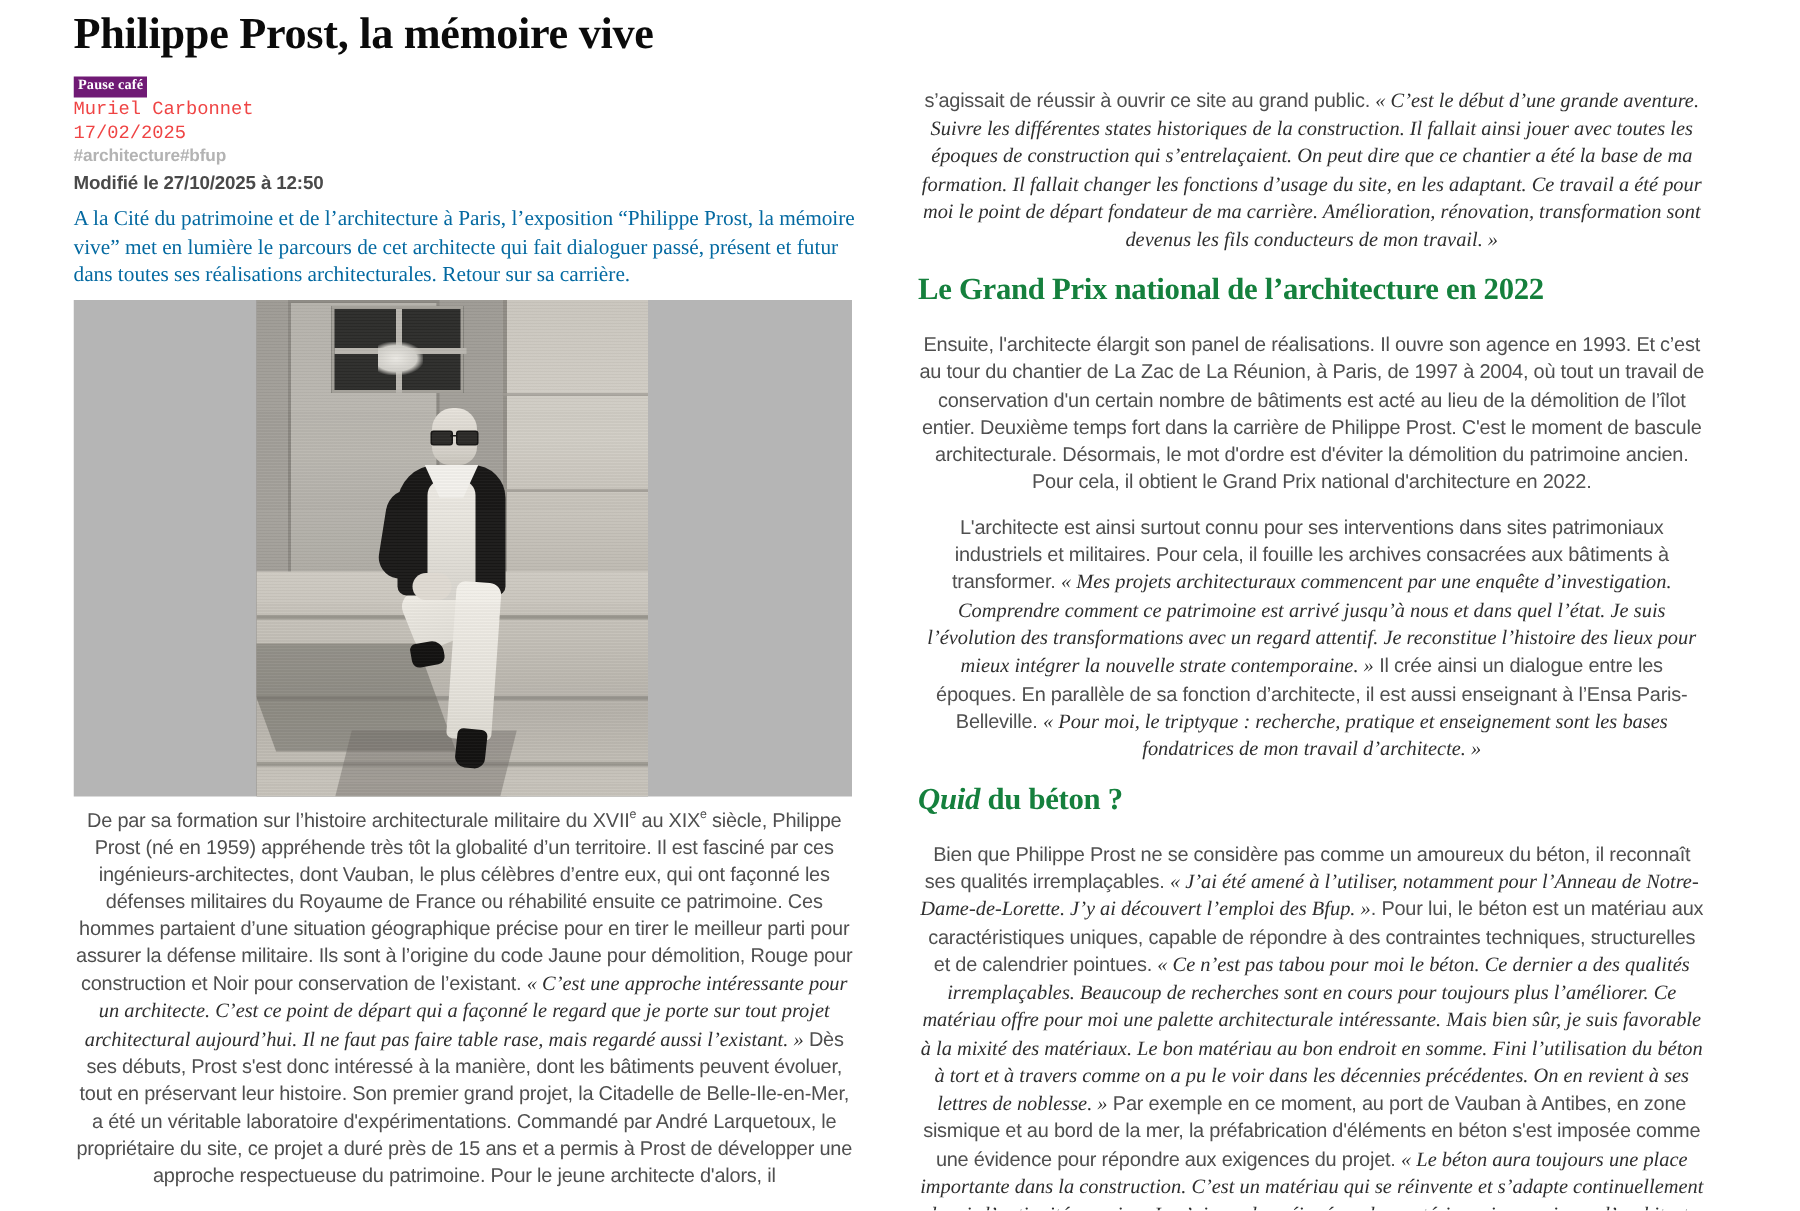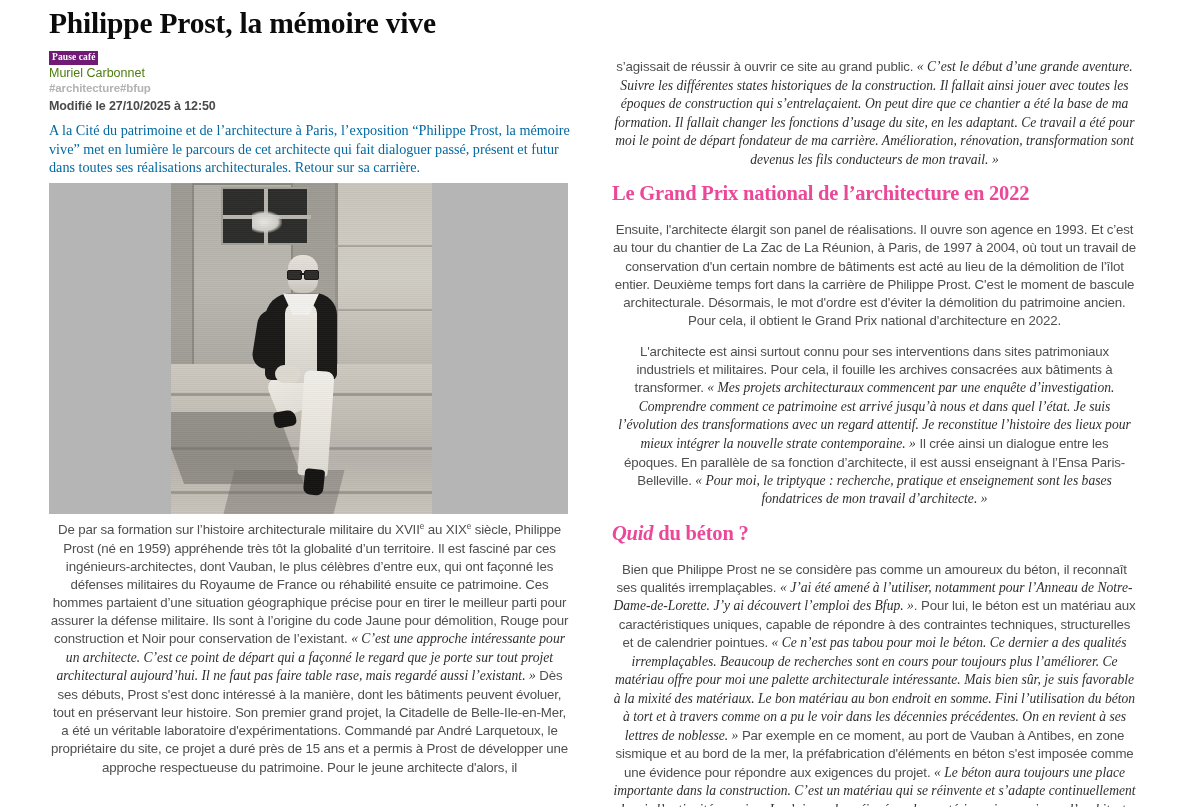--- a/index.html
+++ b/index.html
@@ -69,23 +69,23 @@
     background: #701a75;
     color: #ffffff;
     font-family: "Liberation Serif", serif;
     font-size: 9.5px;
     font-weight: bold;
     line-height: 1.25;
     padding: 1px 3px 1px 3px;
     letter-spacing: 0.1px;
   }
   .meta-line {
-    font-family: Liberation Sans, sans-serif;
+    font-family: Liberation Mono, monospace;
     font-size: 12.5px;
-    color: #4d7c0f;
+    color: #ef4444;
     line-height: 1.3;
   }
   .meta-tags {
     font-family: "Liberation Sans", sans-serif;
     font-size: 11.5px;
     font-weight: bold;
     color: #b3b3b3;
     line-height: 1.35;
     letter-spacing: -0.1px;
   }
@@ -267,41 +267,42 @@
   }
 
   sup { font-size: 0.62em; vertical-align: super; line-height: 0; }
 
   
   .subhead {
     font-family: "Liberation Serif", serif;
     font-weight: bold;
     font-size: 20.5px;
     line-height: 1.12;
-    color: #ec4899;
+    color: #15803d;
     margin: 4px 0 16px 0;
     letter-spacing: -0.2px;
   }
   .subhead .it { font-style: italic; }
 </style>
 </head>
 <body>
 
 <div class="page">
   <div class="columns">
 
     <div class="col-left">
 
       <h1 class="headline">Philippe Prost, la mémoire vive</h1>
 
       <div class="meta">
         <div>
           <span class="badge">Pause café</span>
         </div>
         <div class="meta-line">Muriel Carbonnet</div>
+        <div class="meta-line">17/02/2025</div>
         <div class="meta-tags">#architecture#bfup</div>
         <div class="meta-modified">Modifié le 27/10/2025 à 12:50</div>
       </div>
 
       <p class="standfirst">A la Cité du patrimoine et de l’architecture à Paris, l’exposition “Philippe Prost, la mémoire vive” met en lumière le parcours de cet architecte qui fait dialoguer passé, présent et futur dans toutes ses réalisations architecturales. Retour sur sa carrière.</p>
 
       <figure>
         <div class="photo">
           <div class="photo-inner">
             <div class="ph-wallL"></div>

